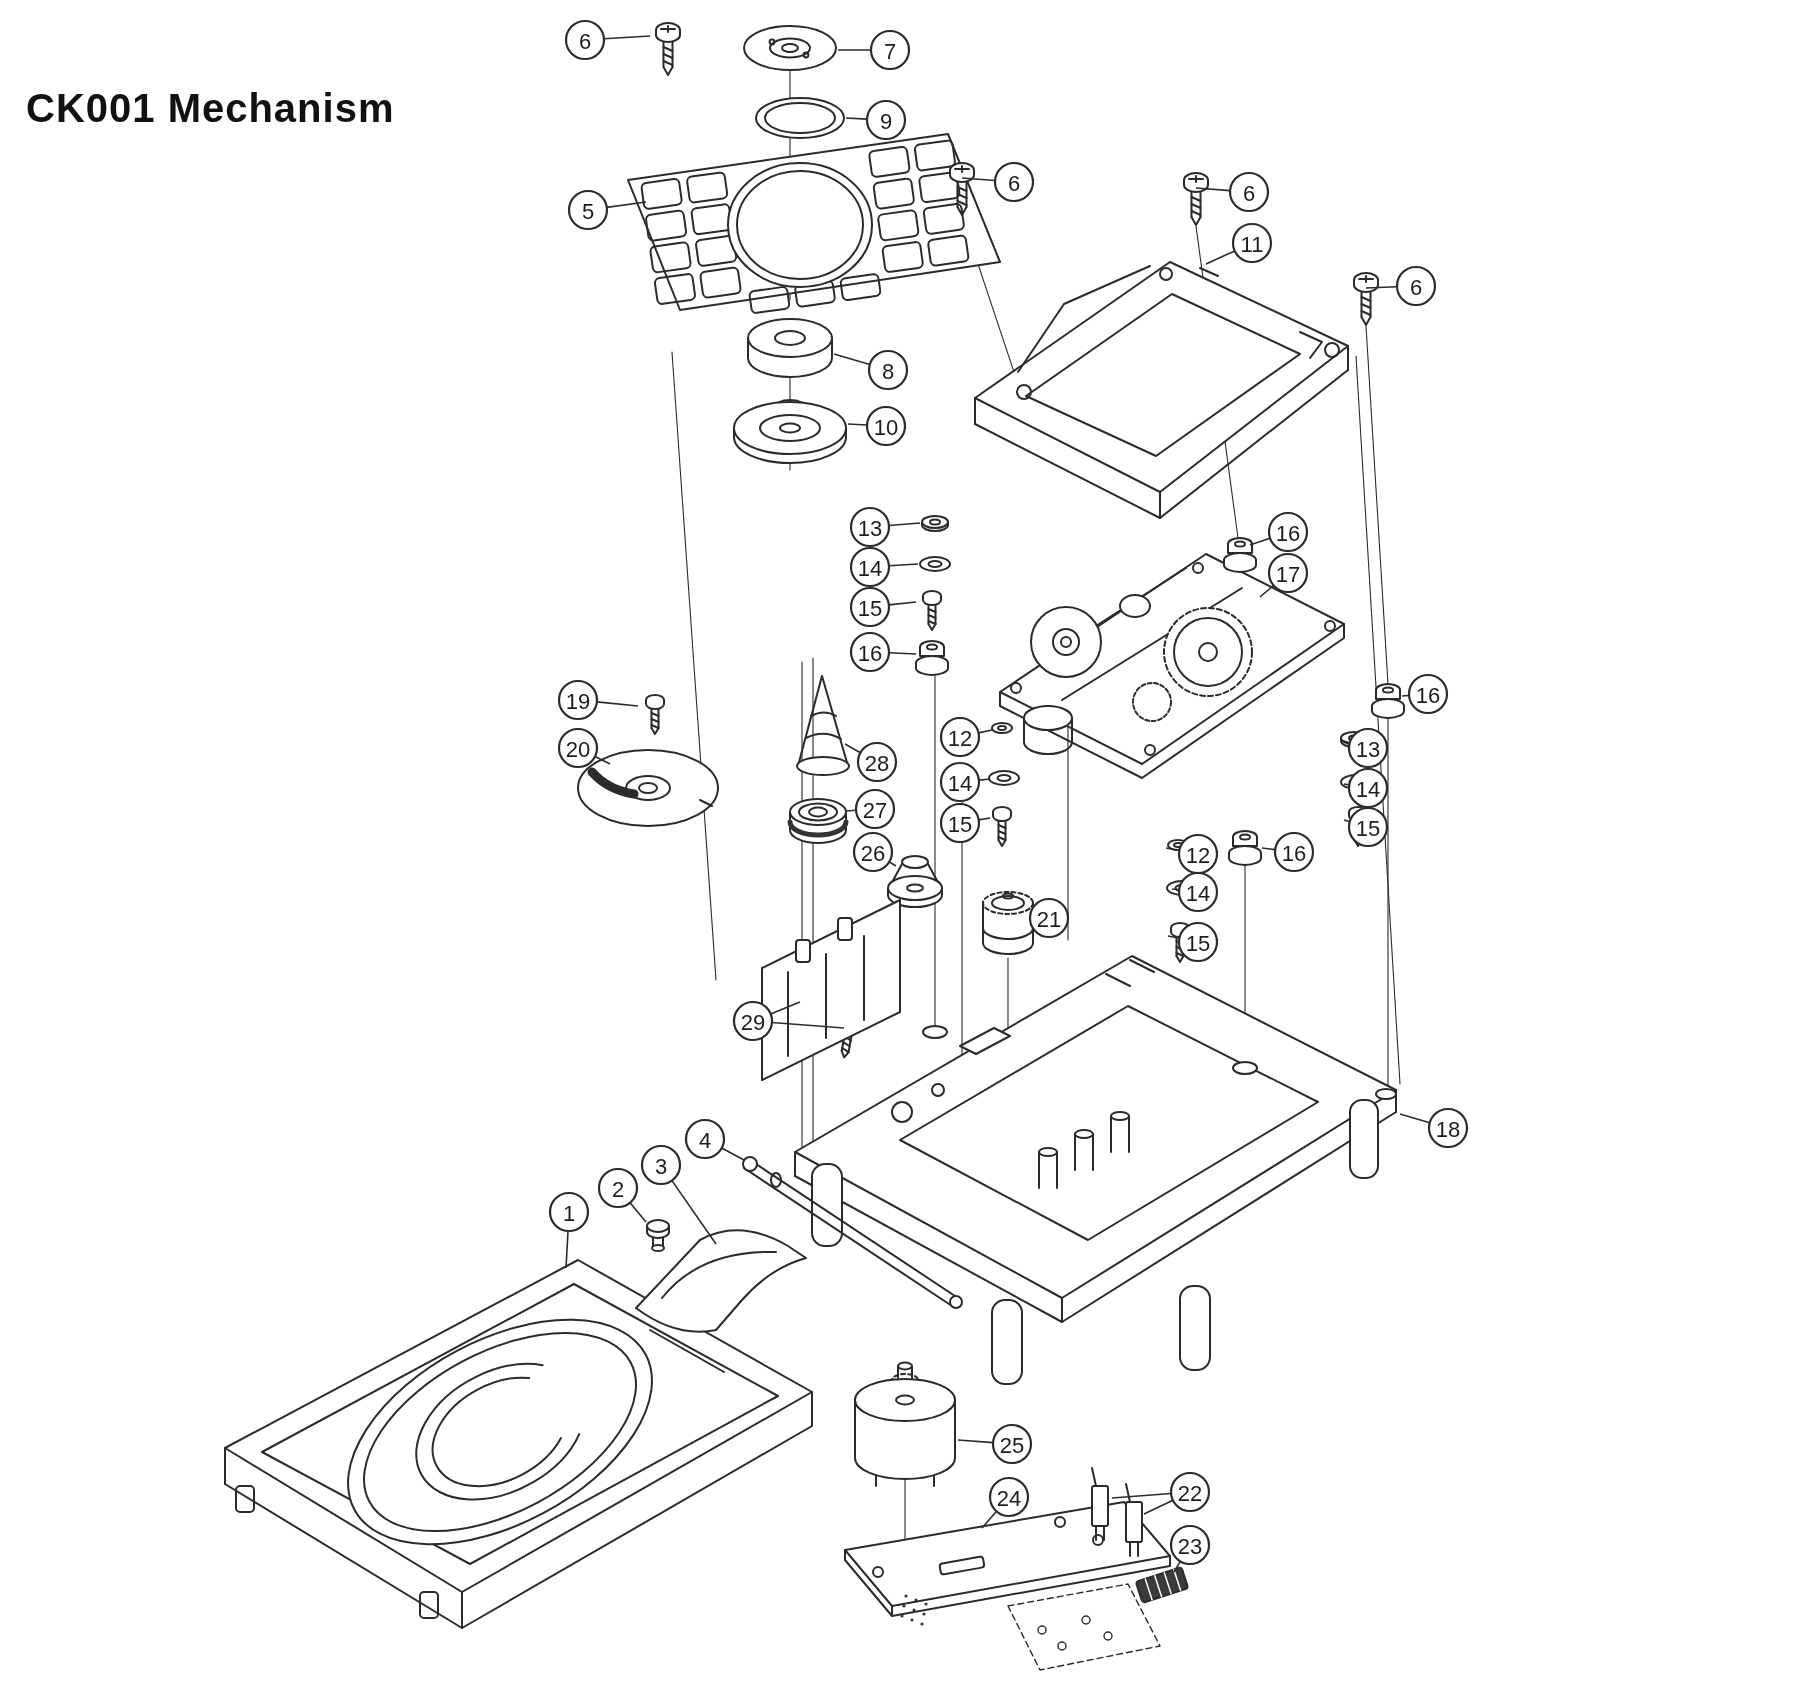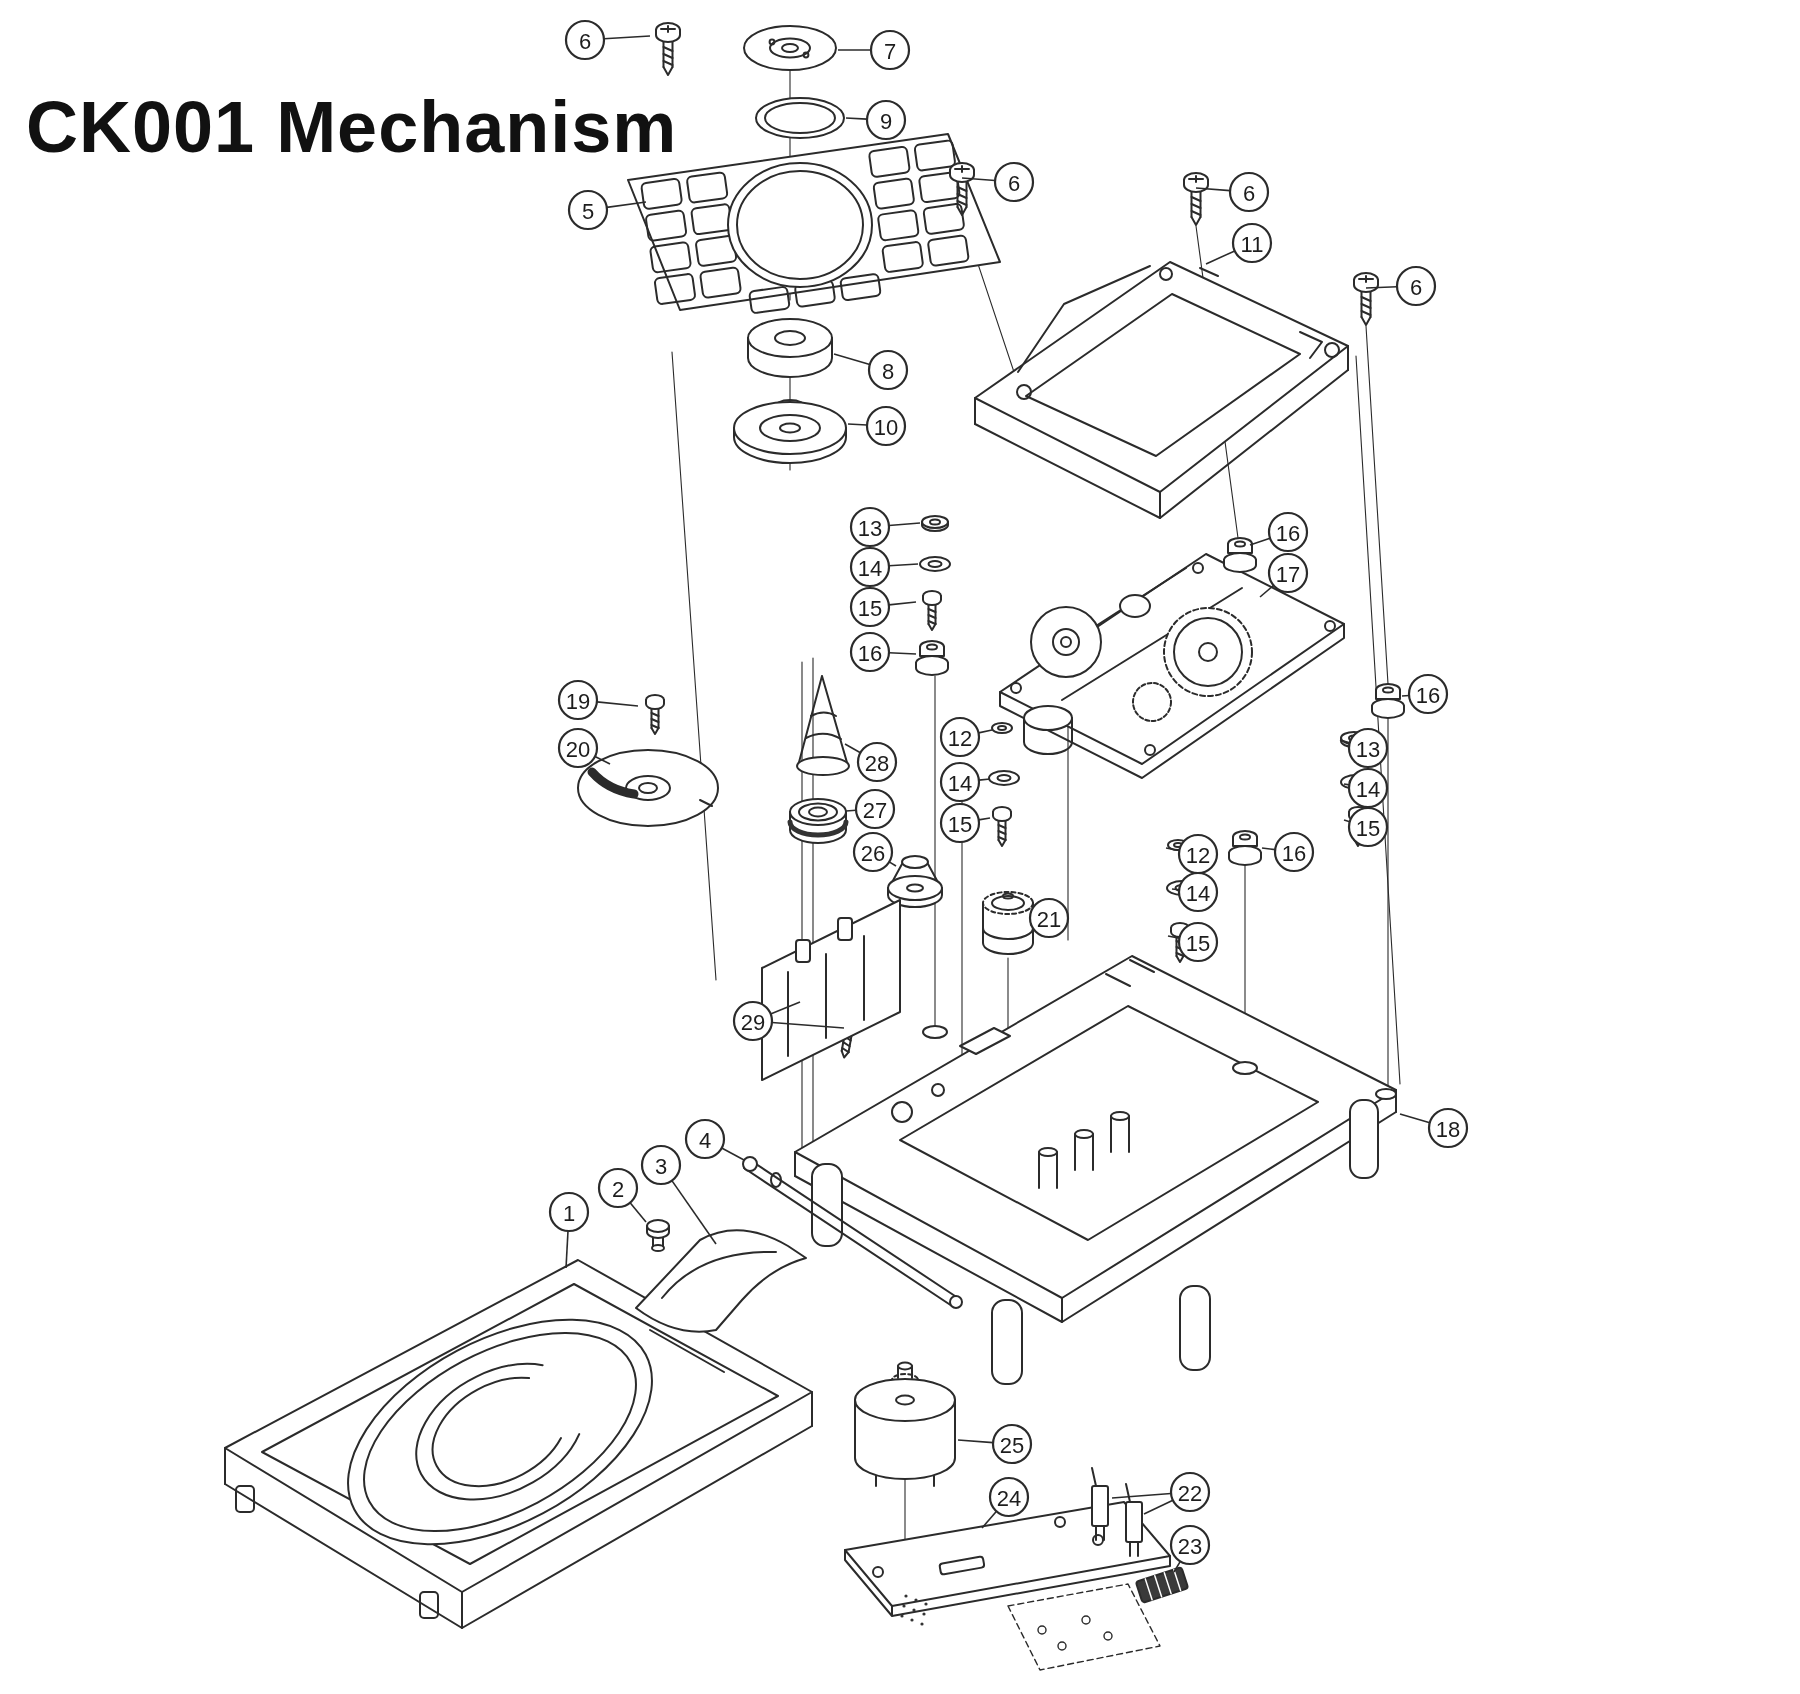--- a/index.html
+++ b/index.html
@@ -6,21 +6,21 @@
   .canvas{
     position:relative;
     width:1800px;height:1694px;
     background:#ffffff;
     font-family:"Liberation Sans", sans-serif;
     overflow:hidden;
   }
   .page-title{
     position:absolute;
     left:26px;top:86px;
-    font-size:72px;
+    font-size:40px;
     font-weight:700;
     color:#111;
     letter-spacing:1px;
     white-space:nowrap;
   }
   svg{position:absolute;left:0;top:0;}
   .callout-num{
     font-family:"Liberation Sans", sans-serif;
     font-size:22px;
     fill:#1d1d1d;

